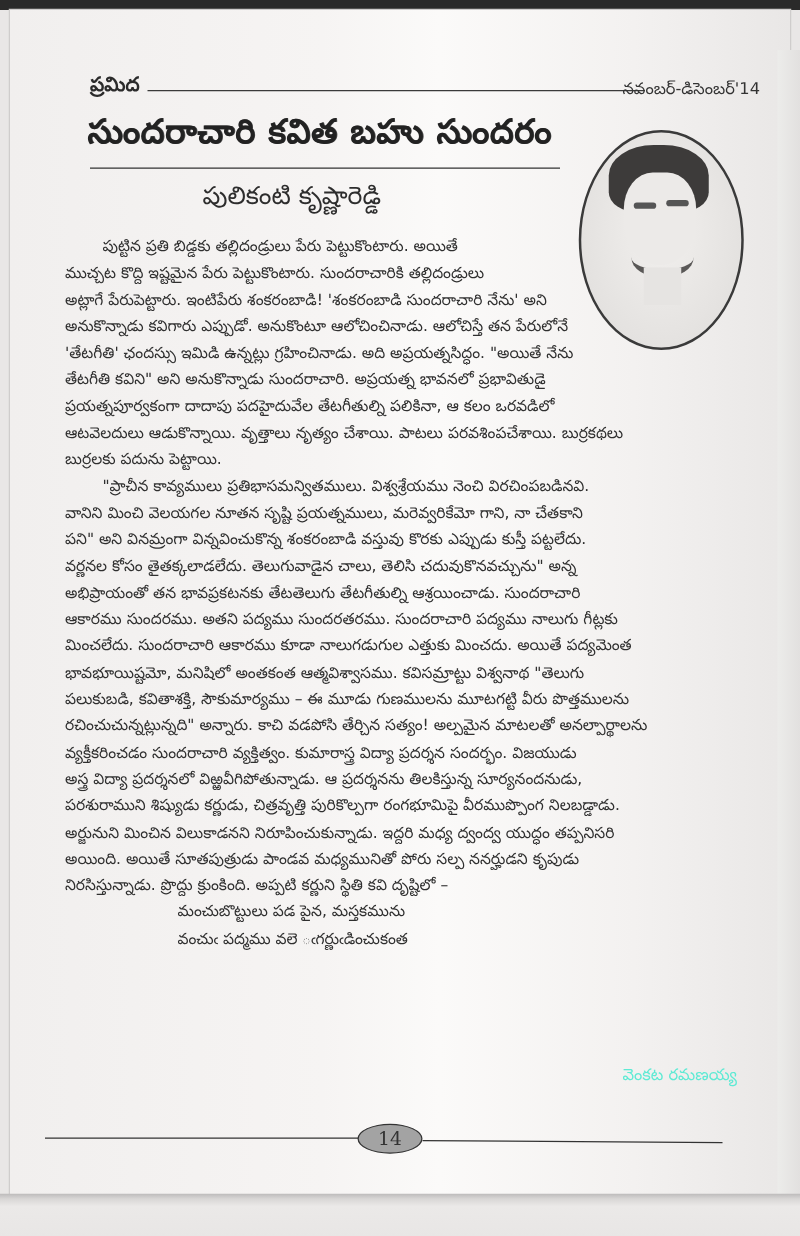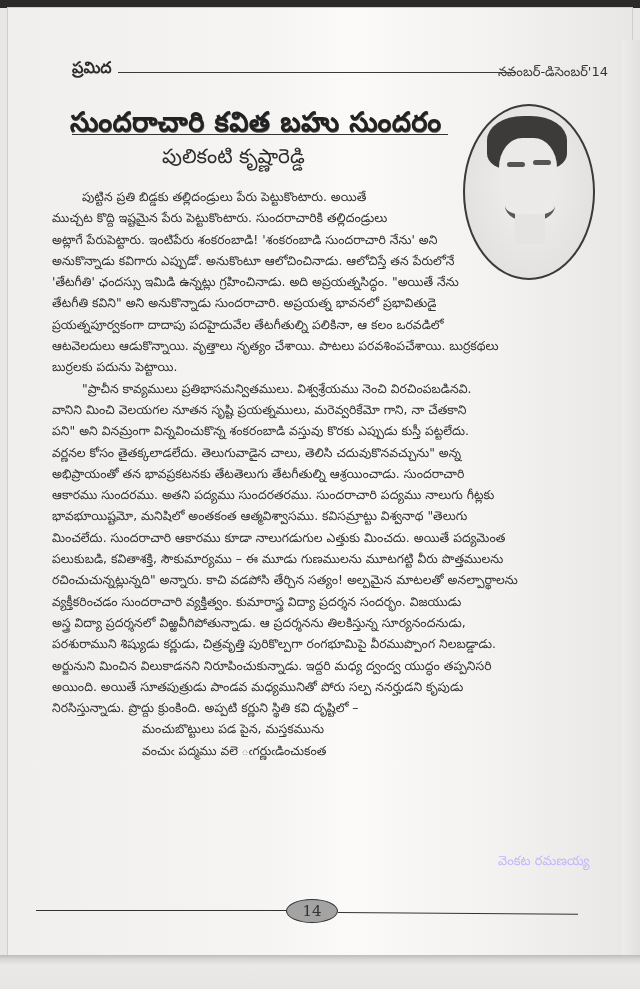--- a/index.html
+++ b/index.html
@@ -42,21 +42,20 @@
   }
 
   .title-block {
     position: absolute; left: 70px; top: 90px; width: 380px; height: 80px;
   }
   .title {
     font-family: "DejaVu Serif", serif;
     font-size: 27px; font-weight: bold; color: #222; letter-spacing: 0.5px;
     white-space: nowrap;
     text-shadow: 0.5px 0.5px 0 #555;
-    margin-top: 16px;
   }
   .title-rule {
     position: absolute; left: 2px; top: 44px; width: 376px; border-top: 1.5px solid #333;
   }
   .author {
     position: absolute; left: 92px; top: 54px; font-size: 20px; color: #2d2d2d;
     white-space: nowrap;
   }
 
   .photo {
@@ -99,21 +98,21 @@
     position: absolute; left: 338px; top: 912px; width: 240px; border-top: 1.5px solid #333;
     transform: rotate(0.4deg); transform-origin: left;
   }
   .page-number {
     position: absolute; left: 286px; top: 899px; width: 50px; height: 22px;
     border: 1.5px solid #333; border-radius: 50%;
     text-align: center; line-height: 22px; font-family: "DejaVu Serif", serif;
     font-size: 15px; color: #333; background: #a3a3a3;
   }
   .ghost {
-    position: absolute; left: 498px; top: 853px; font-size: 13px; color: #c4b5fd;
+    position: absolute; left: 498px; top: 853px; font-size: 13px; color: #5eead4;
     white-space: nowrap;
     text-align: center;
   }
 </style>
 </head>
 <body>
 
 <div class="scan-bg"></div>
 <div class="page"></div>
 <div class="right-edge"></div>
@@ -148,22 +147,22 @@
   <div class="line">తేటగీతి కవిని" అని అనుకొన్నాడు సుందరాచారి. అప్రయత్న భావనలో ప్రభావితుడై</div>
   <div class="line">ప్రయత్నపూర్వకంగా దాదాపు పదహైదువేల తేటగీతుల్ని పలికినా, ఆ కలం ఒరవడిలో</div>
   <div class="line">ఆటవెలదులు ఆడుకొన్నాయి. వృత్తాలు నృత్యం చేశాయి. పాటలు పరవశింపచేశాయి. బుర్రకథలు</div>
   <div class="line">బుర్రలకు పదును పెట్టాయి.</div>
   <div class="line indent">"ప్రాచీన కావ్యములు ప్రతిభాసమన్వితములు. విశ్వశ్రేయము నెంచి విరచింపబడినవి.</div>
   <div class="line">వానిని మించి వెలయగల నూతన సృష్టి ప్రయత్నములు, మరెవ్వరికేమో గాని, నా చేతకాని</div>
   <div class="line">పని" అని వినమ్రంగా విన్నవించుకొన్న శంకరంబాడి వస్తువు కొరకు ఎప్పుడు కుస్తీ పట్టలేదు.</div>
   <div class="line">వర్ణనల కోసం తైతక్కలాడలేదు. తెలుగువాడైన చాలు, తెలిసి చదువుకొనవచ్చును" అన్న</div>
   <div class="line">అభిప్రాయంతో తన భావప్రకటనకు తేటతెలుగు తేటగీతుల్ని ఆశ్రయించాడు. సుందరాచారి</div>
   <div class="line">ఆకారము సుందరము. అతని పద్యము సుందరతరము. సుందరాచారి పద్యము నాలుగు గీట్లకు</div>
+  <div class="line">మించలేదు. సుందరాచారి ఆకారము కూడా నాలుగడుగుల ఎత్తుకు మించదు. అయితే పద్యమెంత</div>
   <div class="line">భావభూయిష్టమో, మనిషిలో అంతకంత ఆత్మవిశ్వాసము. కవిసమ్రాట్టు విశ్వనాథ "తెలుగు</div>
-  <div class="line">మించలేదు. సుందరాచారి ఆకారము కూడా నాలుగడుగుల ఎత్తుకు మించదు. అయితే పద్యమెంత</div>
   <div class="line">పలుకుబడి, కవితాశక్తి, సౌకుమార్యము – ఈ మూడు గుణములను మూటగట్టి వీరు పొత్తములను</div>
   <div class="line">రచించుచున్నట్లున్నది" అన్నారు. కాచి వడపోసి తేర్చిన సత్యం! అల్పమైన మాటలతో అనల్పార్థాలను</div>
   <div class="line">వ్యక్తీకరించడం సుందరాచారి వ్యక్తిత్వం. కుమారాస్త్ర విద్యా ప్రదర్శన సందర్భం. విజయుడు</div>
   <div class="line">అస్త్ర విద్యా ప్రదర్శనలో విఱ్ఱవీగిపోతున్నాడు. ఆ ప్రదర్శనను తిలకిస్తున్న సూర్యనందనుడు,</div>
   <div class="line">పరశురాముని శిష్యుడు కర్ణుడు, చిత్రవృత్తి పురికొల్పగా రంగభూమిపై వీరముప్పొంగ నిలబడ్డాడు.</div>
   <div class="line">అర్జునుని మించిన విలుకాడనని నిరూపించుకున్నాడు. ఇద్దరి మధ్య ద్వంద్వ యుద్ధం తప్పనిసరి</div>
   <div class="line">అయింది. అయితే సూతపుత్రుడు పాండవ మధ్యమునితో పోరు సల్ప ననర్హుడని కృపుడు</div>
   <div class="line">నిరసిస్తున్నాడు. ప్రొద్దు క్రుంకింది. అప్పటి కర్ణుని స్థితి కవి దృష్టిలో –</div>
   <div class="line verse">మంచుబొట్టులు పడ పైన, మస్తకమును</div>
   <div class="line verse">వంచుఁ పద్మము వలె ఁగర్ణుఁడించుకంత</div>

